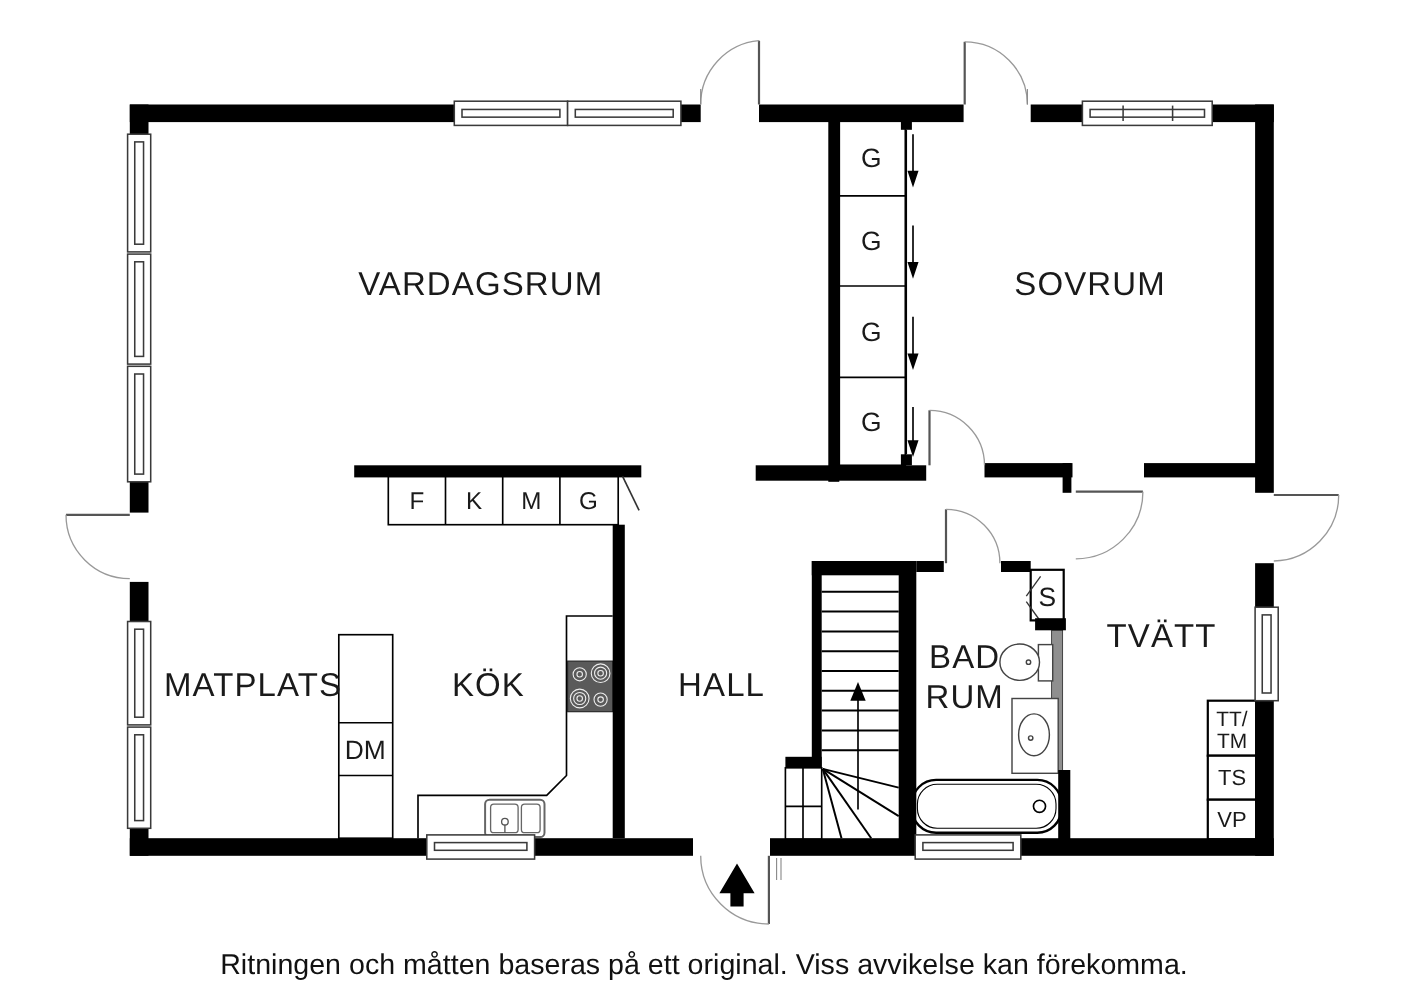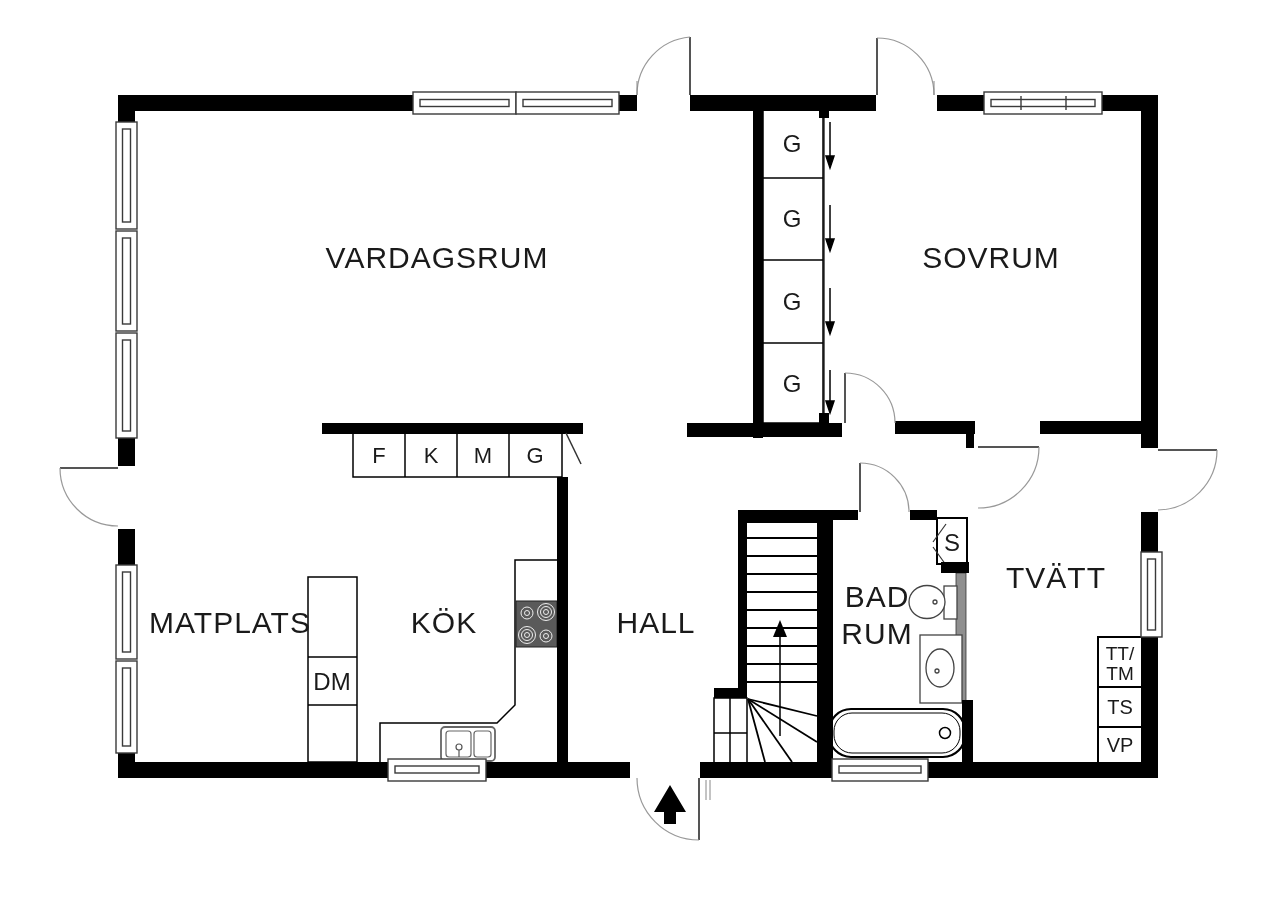--- a/index.html
+++ b/index.html
@@ -264,13 +264,14 @@
     <text class="g-label" x="332" y="690">DM</text>
     <text class="g-label" x="952" y="551">S</text>
 
     <text class="ttm-label" x="1120" y="660">TT/</text>
     <text class="ttm-label" x="1120" y="680">TM</text>
     <text class="tiny-label" x="1120" y="714">TS</text>
     <text class="tiny-label" x="1120" y="752">VP</text>
   </g>
 </svg>
 
+<div id="footer">Ritningen och måtten baseras på ett original. Viss avvikelse kan förekomma.</div>
 </div>
 
 </body></html>

